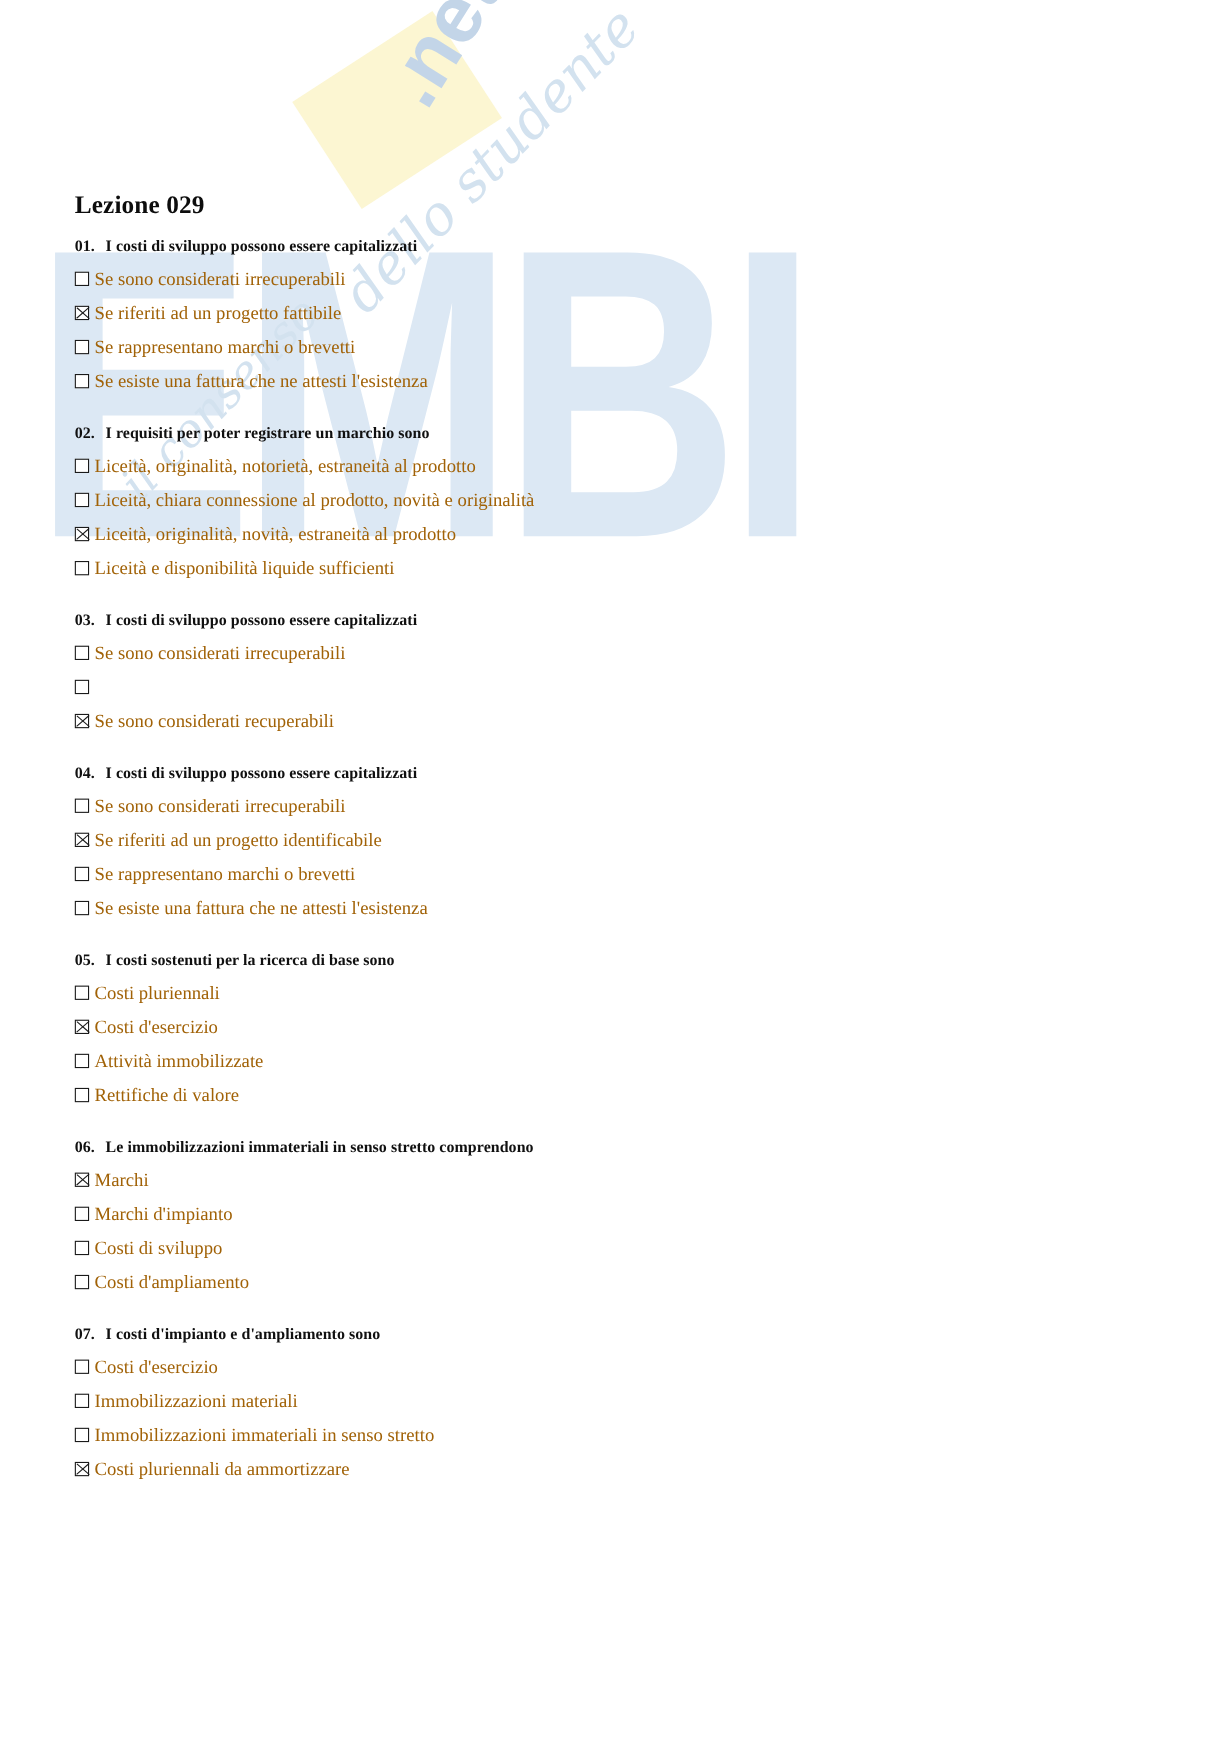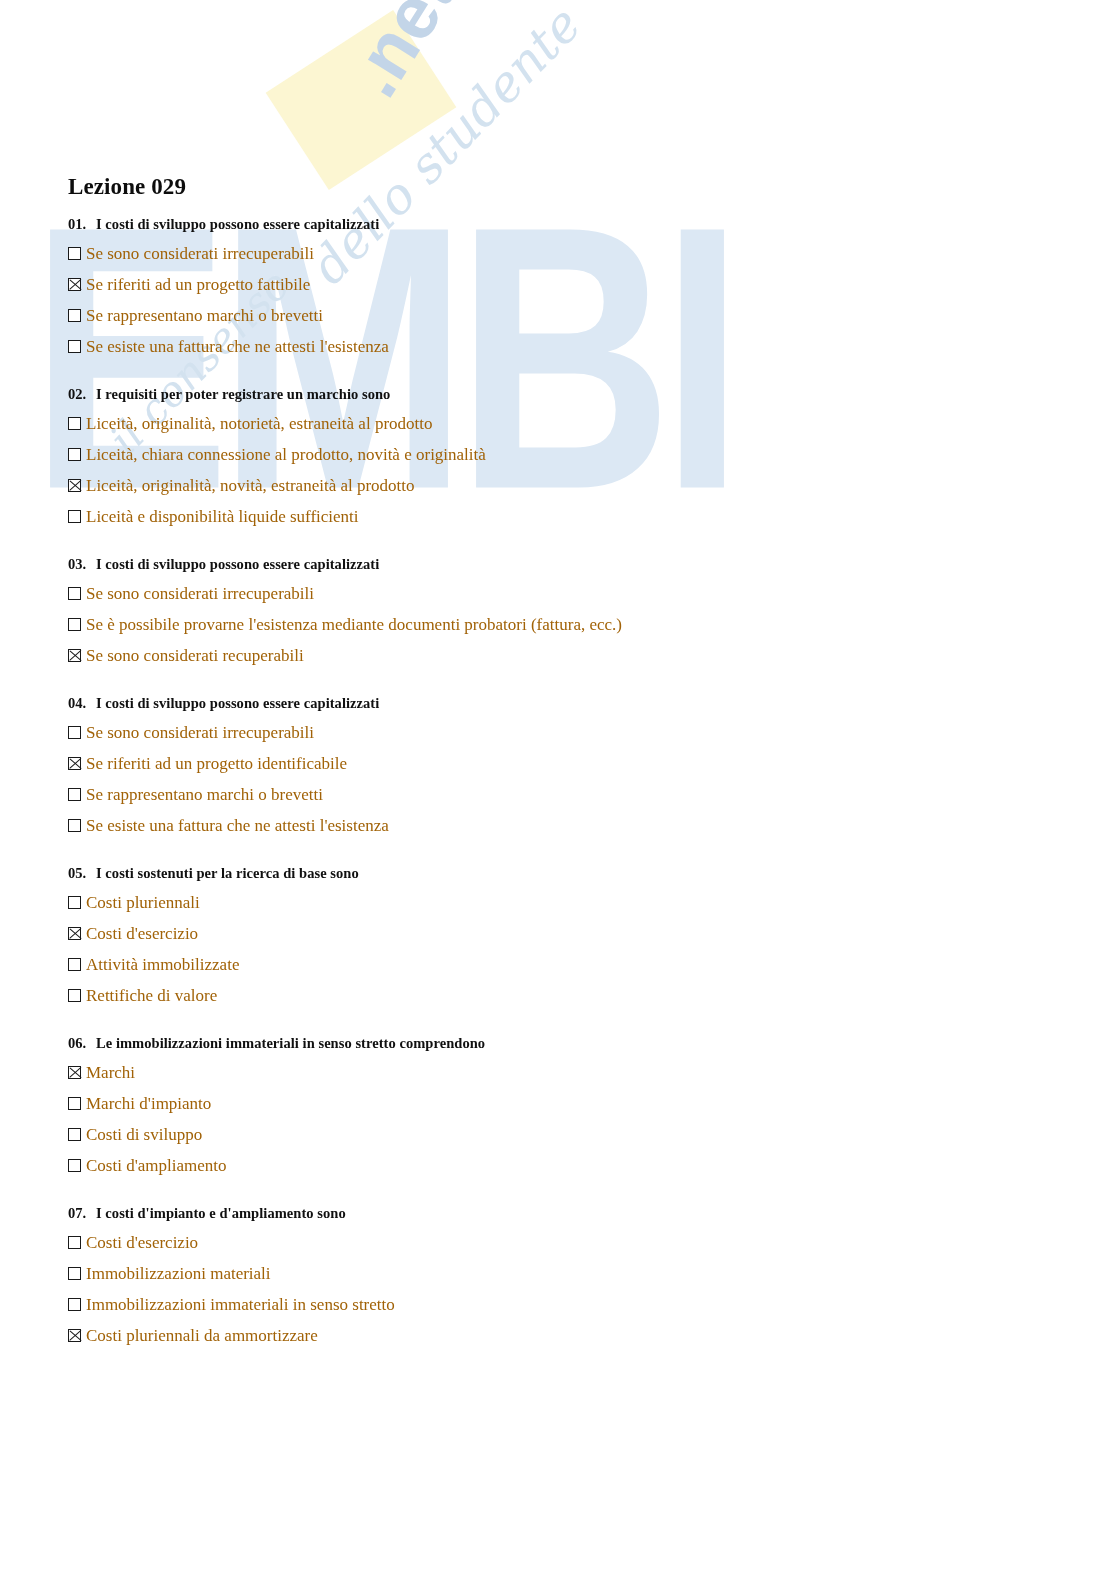--- a/index.html
+++ b/index.html
@@ -200,21 +200,20 @@
         </div>
       </div>
       <div class="question-block">
         <div class="question-header"><span class="question-number">03.</span><span>I costi di sviluppo possono essere capitalizzati</span></div>
         <div class="option-row">
           <span class="checkbox"></span>
           <span class="option-label">Se sono considerati irrecuperabili</span>
         </div>
         <div class="option-row">
           <span class="checkbox"></span>
-          <span class="option-label">Se è possibile provarne l'esistenza mediante documenti probatori (fattura, ecc.)</span>
         </div>
         <div class="option-row">
           <span class="checkbox checked"></span>
           <span class="option-label">Se sono considerati recuperabili</span>
         </div>
       </div>
       <div class="question-block">
         <div class="question-header"><span class="question-number">04.</span><span>I costi di sviluppo possono essere capitalizzati</span></div>
         <div class="option-row">
           <span class="checkbox"></span>

